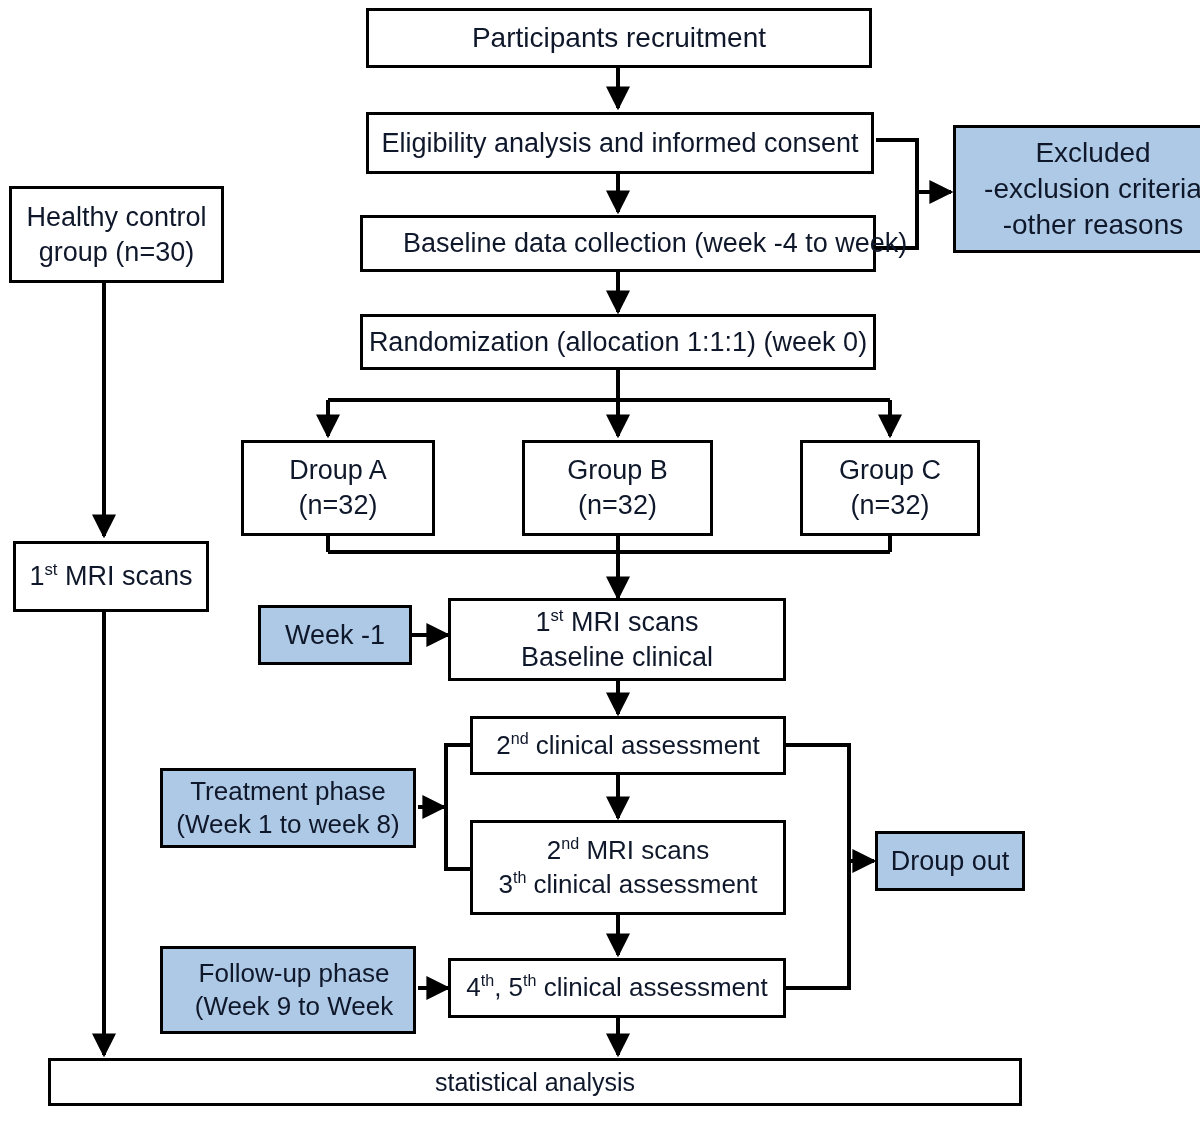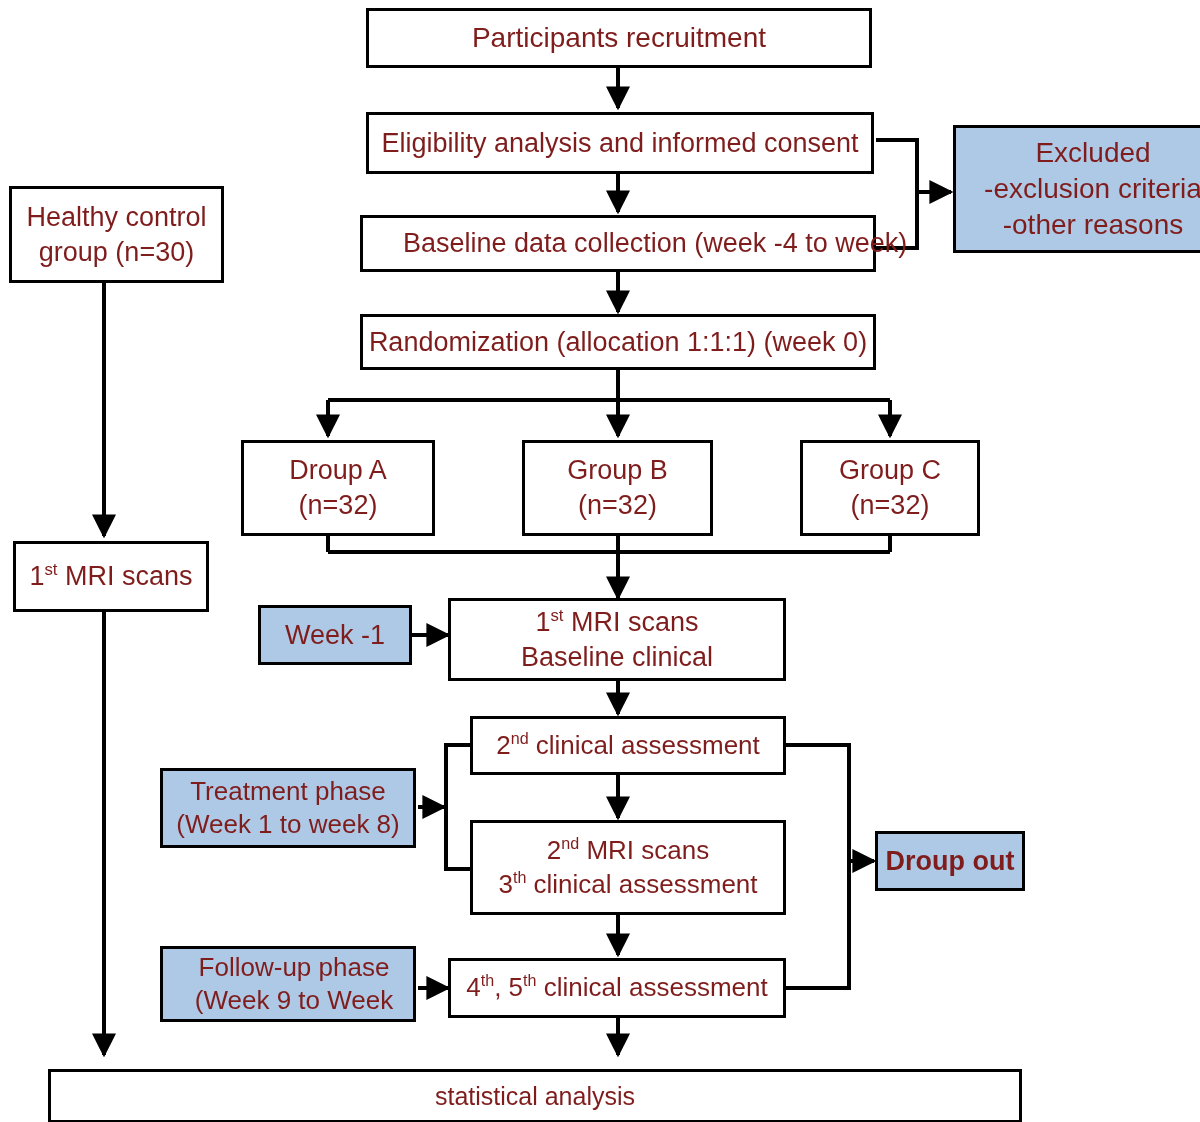--- a/index.html
+++ b/index.html
@@ -27,21 +27,21 @@
   .node {
     position: absolute;
     box-sizing: border-box;
     border: 3px solid #000000;
     background: #ffffff;
     display: flex;
     flex-direction: column;
     align-items: center;
     justify-content: center;
     text-align: center;
-    color: #7f1d1d;
+    color: #0f172a;
     line-height: 1.28;
     z-index: 2;
   }
   .node.blue {
     background: #aec9e5;
   }
   .node .ln {
     display: block;
     width: 100%;
     white-space: nowrap;
@@ -176,30 +176,30 @@
   <div class="node blue fs26" style="left:160px; top:768px; width:256px; height:80px;">
     <span class="ln">Treatment phase</span>
     <span class="ln">(Week 1 to week 8)</span>
   </div>
 
   <div class="node fs26" style="left:470px; top:820px; width:316px; height:95px;">
     <span class="ln"><span>2</span><sup>nd</sup><span> MRI scans</span></span>
     <span class="ln"><span>3</span><sup>th</sup><span> clinical assessment</span></span>
   </div>
 
-  <div class="node blue fs27" style="left:875px; top:831px; width:150px; height:60px;font-weight:bold;">
+  <div class="node blue fs27" style="left:875px; top:831px; width:150px; height:60px;">
     <span class="ln">Droup out</span>
   </div>
 
-  <div class="node blue fs26" style="left:160px; top:946px; width:256px; height:76px;padding-left:12px;">
+  <div class="node blue fs26" style="left:160px; top:946px; width:256px; height:88px;padding-left:12px;">
     <span class="ln">Follow-up phase</span>
     <span class="ln">(Week 9 to Week</span>
   </div>
 
   <div class="node fs26" style="left:448px; top:958px; width:338px; height:60px;">
     <span class="ln"><span>4</span><sup>th</sup><span>, 5</span><sup>th</sup><span> clinical assessment</span></span>
   </div>
 
-  <div class="node fs25" style="left:48px; top:1058px; width:974px; height:54px;margin-top:11px;">
+  <div class="node fs25" style="left:48px; top:1058px; width:974px; height:48px;">
     <span class="ln">statistical analysis</span>
   </div>
 
 </div>
 
 </body></html>

